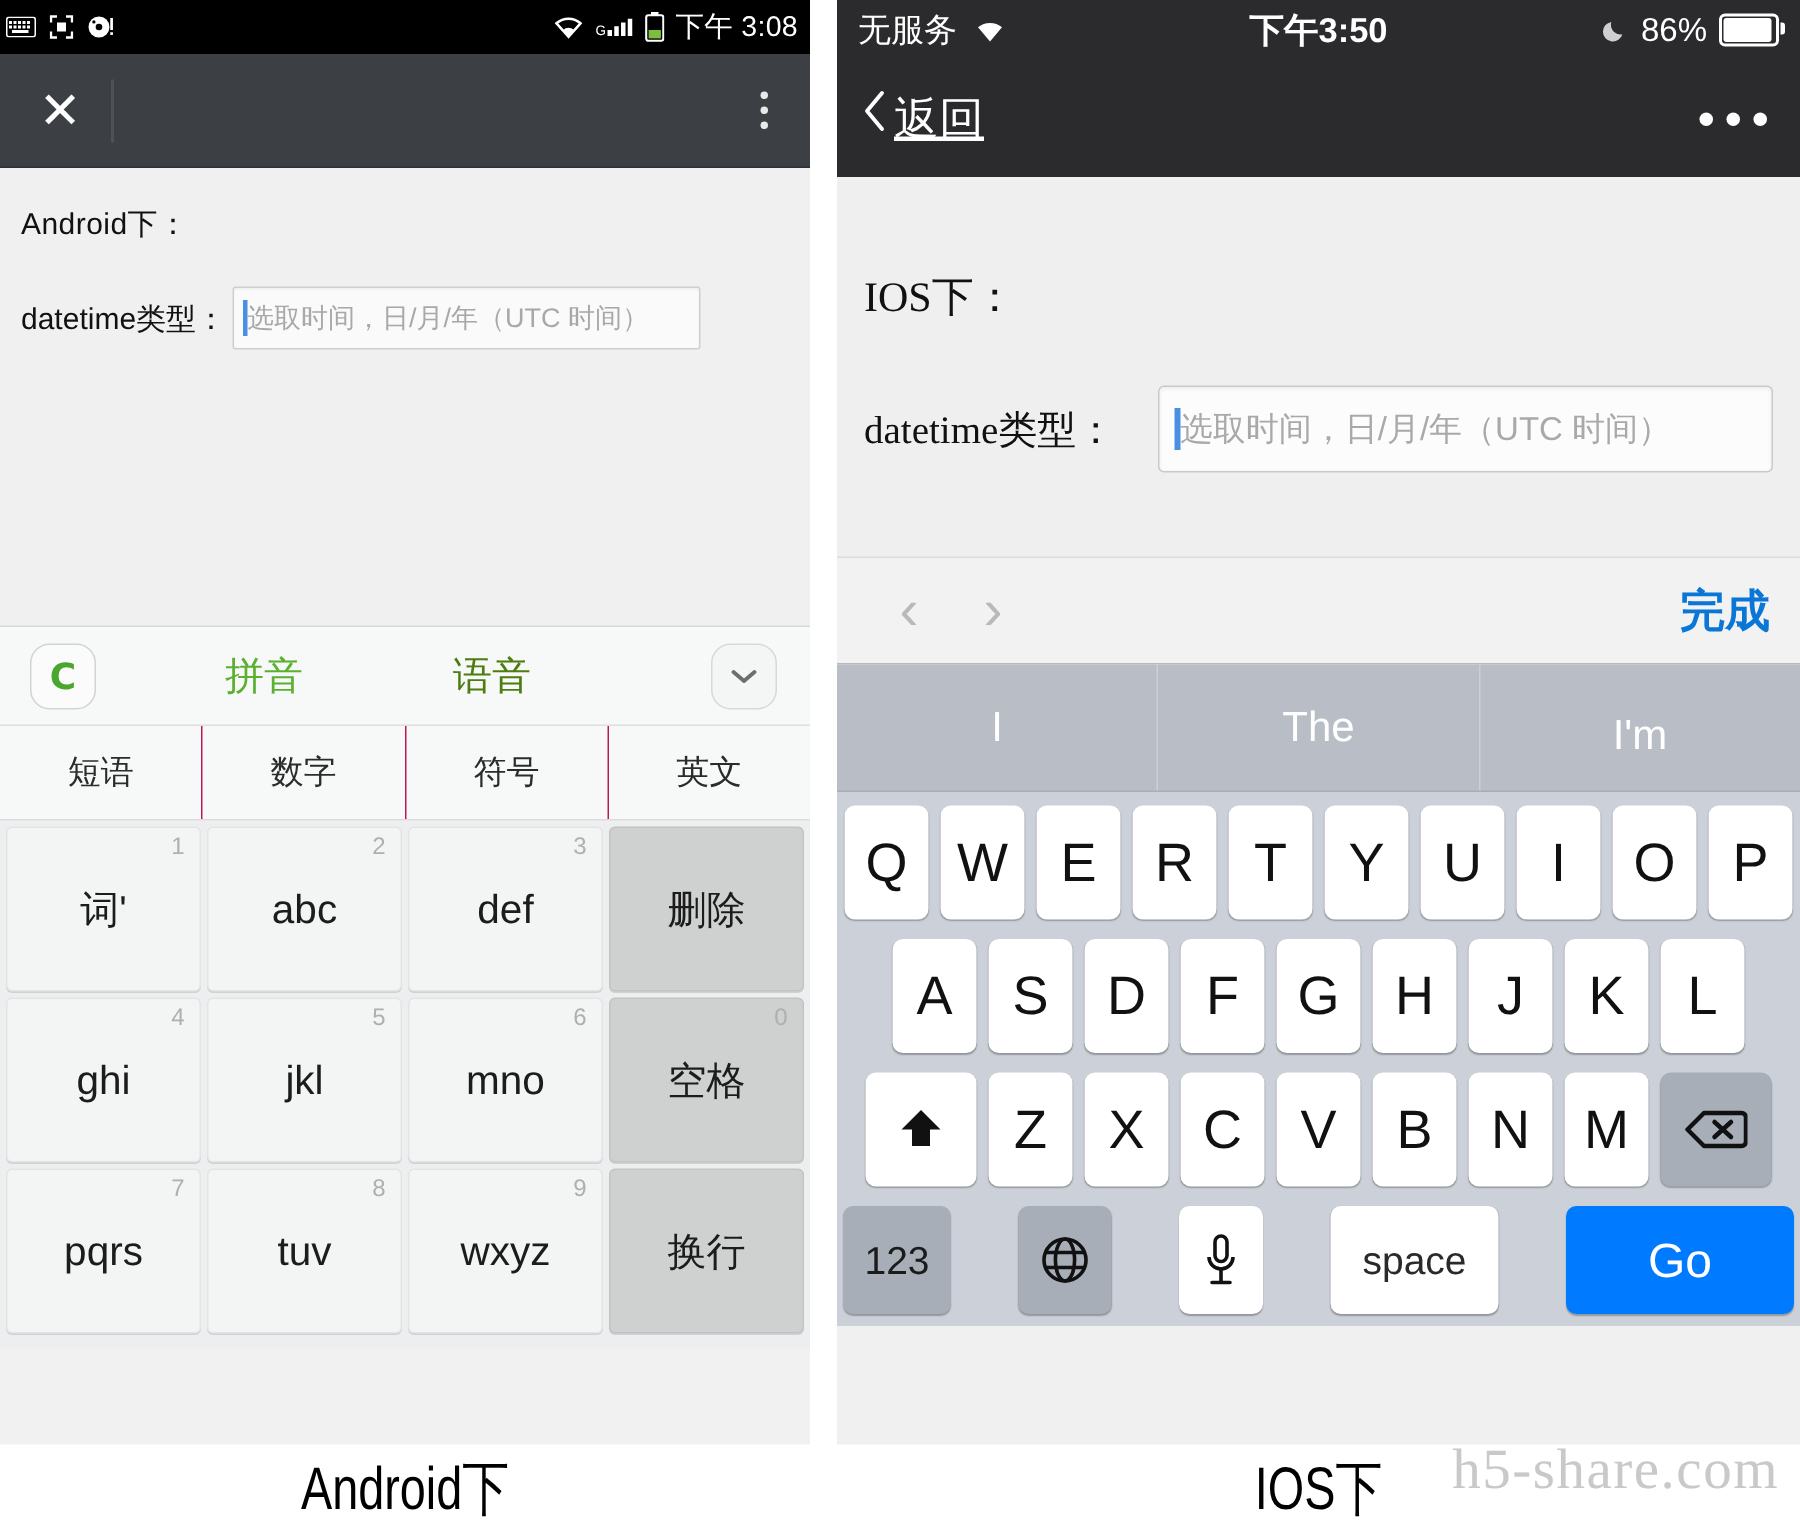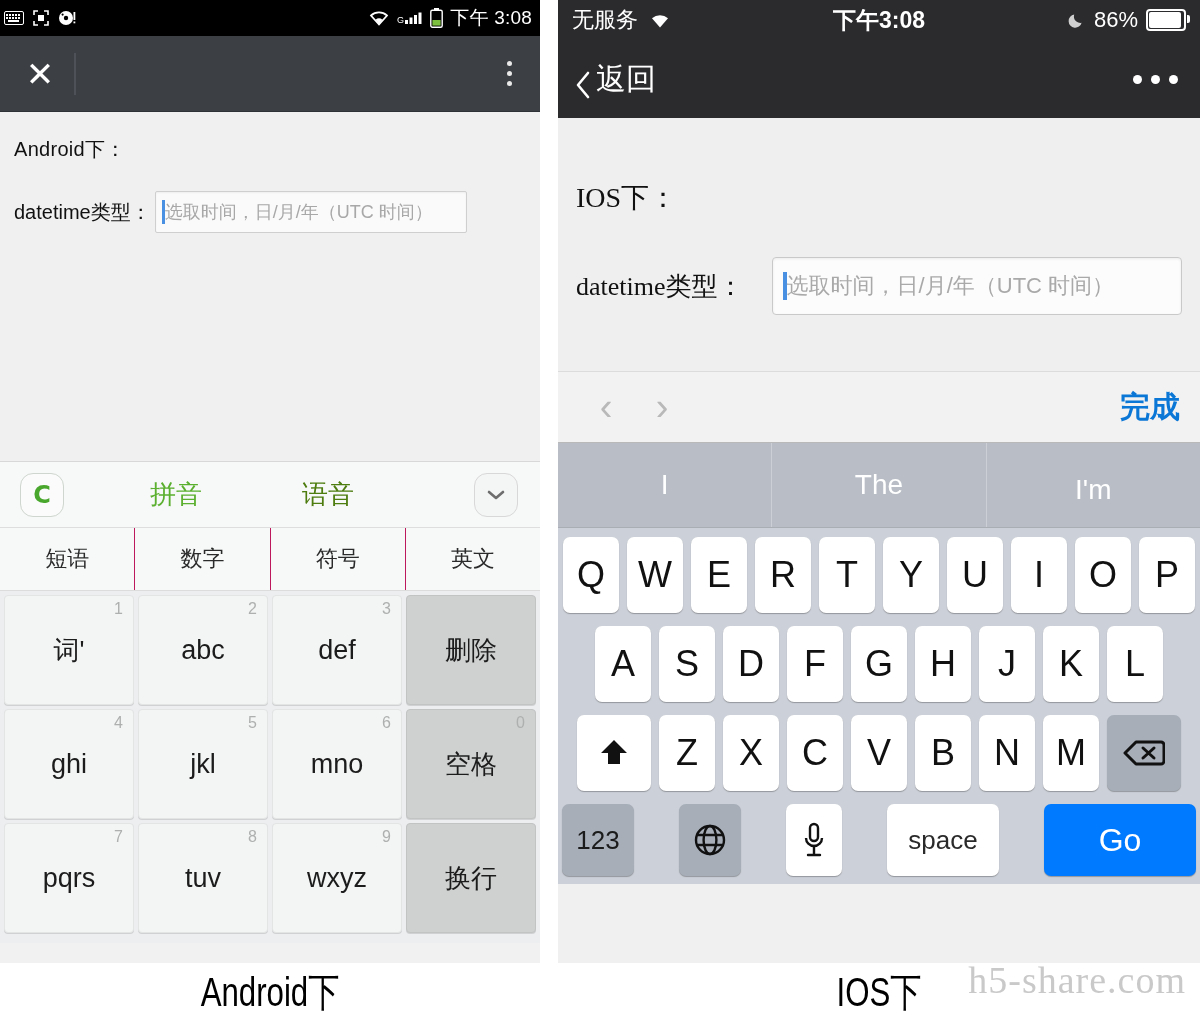--- a/index.html
+++ b/index.html
@@ -34,21 +34,21 @@
     border-bottom:1px solid #2e3135;
   }
   .a-close{color:#ffffff;font-size:34px;line-height:34px;font-weight:300;
            width:40px;height:40px;display:flex;align-items:center;justify-content:center;}
   .a-toolbar-divider{width:2px;height:42px;background:#4e5258;margin-left:14px;}
   .a-tb-left{display:flex;align-items:center;}
   .a-kebab{display:flex;flex-direction:column;gap:5px;align-items:center;padding:8px 6px;}
   .a-kebab i{width:5px;height:5px;border-radius:50%;background:#e9e9e9;display:block;}
 
   .a-content{
-    height:350px;background:#f0f0f0;
+    height:306px;background:#f0f0f0;
     padding:24px 14px 0 14px;box-sizing:border-box;
     border-bottom:1px solid #d8d8d8;
   }
   .a-label-line{font-size:20px;color:#111;margin-bottom:28px;letter-spacing:.3px;}
   .a-field-row{display:flex;align-items:center;}
   .a-field-label{font-size:20px;color:#111;white-space:nowrap;}
   .a-input{
     margin-left:4px;width:310px;height:40px;background:#fafafa;
     border:1px solid #cfcfcf;border-radius:2px;
     display:flex;align-items:center;position:relative;
@@ -116,21 +116,21 @@
   .i-sb-right{margin-left:auto;display:flex;align-items:center;gap:8px;z-index:2;}
   .i-batt{width:36px;height:18px;border:2px solid #fff;border-radius:4px;position:relative;}
   .i-batt:after{content:"";position:absolute;right:-6px;top:4px;width:3px;height:8px;background:#fff;border-radius:0 2px 2px 0;}
   .i-batt i{position:absolute;left:1px;top:1px;bottom:1px;width:88%;background:#fff;border-radius:2px;display:block;}
 
   .i-navbar{
     height:78px;background:#2b2b2e;color:#fff;
     display:flex;align-items:center;justify-content:space-between;
     padding:0 22px 0 16px;box-sizing:border-box;
   }
-  .i-back{display:flex;align-items:flex-end;gap:4px;font-size:30px;}
+  .i-back{display:flex;align-items:flex-start;gap:4px;font-size:30px;text-decoration:underline;}
   .i-dots{display:flex;gap:9px;align-items:center;}
   .i-dots i{width:9px;height:9px;border-radius:50%;background:#fff;display:block;}
 
   .i-content{
     height:253px;background:#efefef;padding:22px 18px 0 18px;box-sizing:border-box;
     font-family:"Liberation Serif","DejaVu Serif",serif;
   }
   .i-label-line{font-size:28px;color:#111;margin-bottom:40px;margin-top:39px;}
   .i-field-row{display:flex;align-items:center;}
   .i-field-label{font-size:26px;color:#111;white-space:nowrap;}
@@ -389,21 +389,21 @@
 
     <div class="i-statusbar">
       <div class="i-sb-left">
         <span>无服务</span>
         <span class="ico">
           <svg width="24" height="17" viewBox="0 0 24 17">
               <path d="M12 15.6 L4 6.2 A12.5 12.5 0 0 1 20 6.2 Z" fill="#fff"></path>
             </svg>
         </span>
       </div>
-      <div class="i-sb-center">下午3:08</div>
+      <div class="i-sb-center">下午3:50</div>
       <div class="i-sb-right">
         <span class="ico">
           <svg width="18" height="18" viewBox="0 0 18 18">
               <path d="M13.6 11.8A6.4 6.4 0 0 1 6.2 3.6 6.6 6.6 0 1 0 13.6 11.8Z" fill="#cfcfcf"></path>
             </svg>
         </span>
         <span>86%</span>
         <span class="i-batt">
             <i></i>
           </span>

